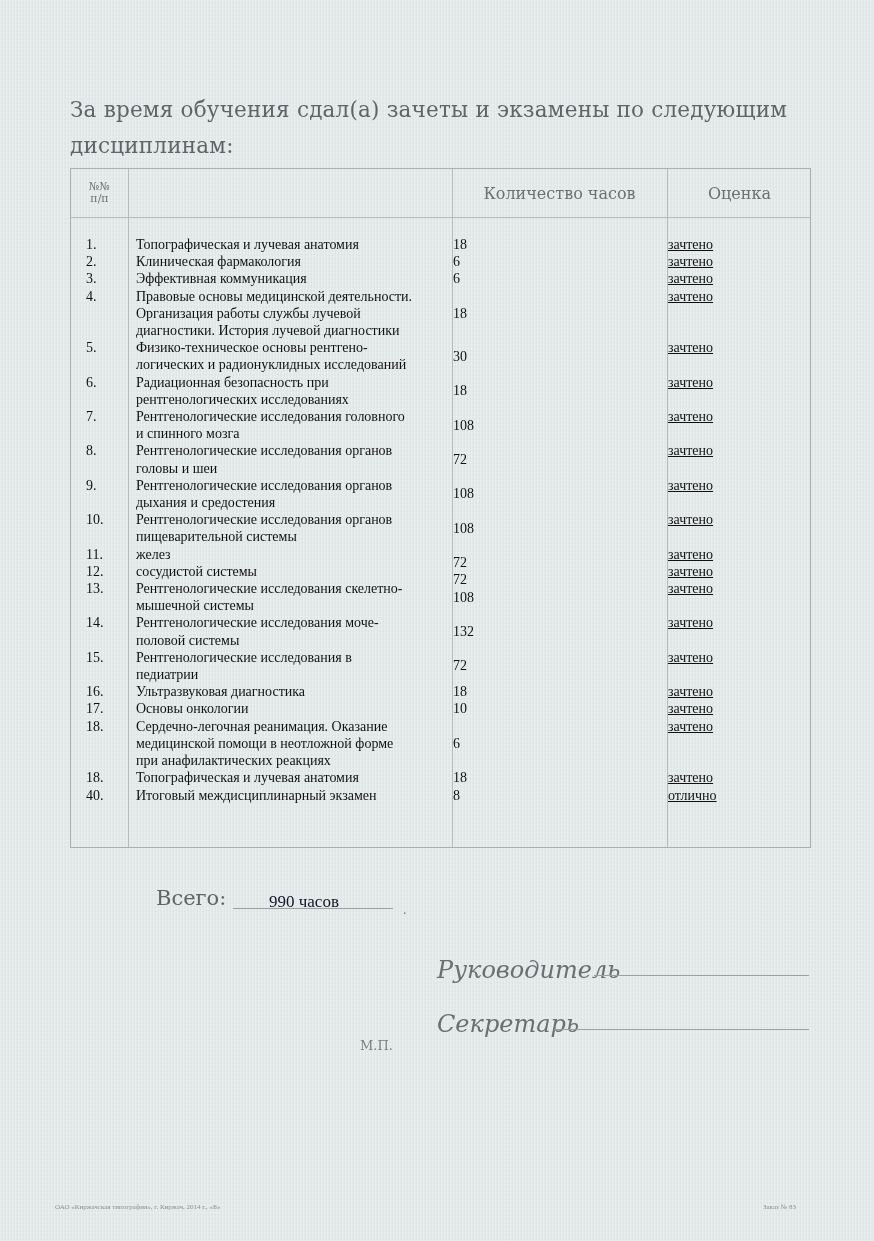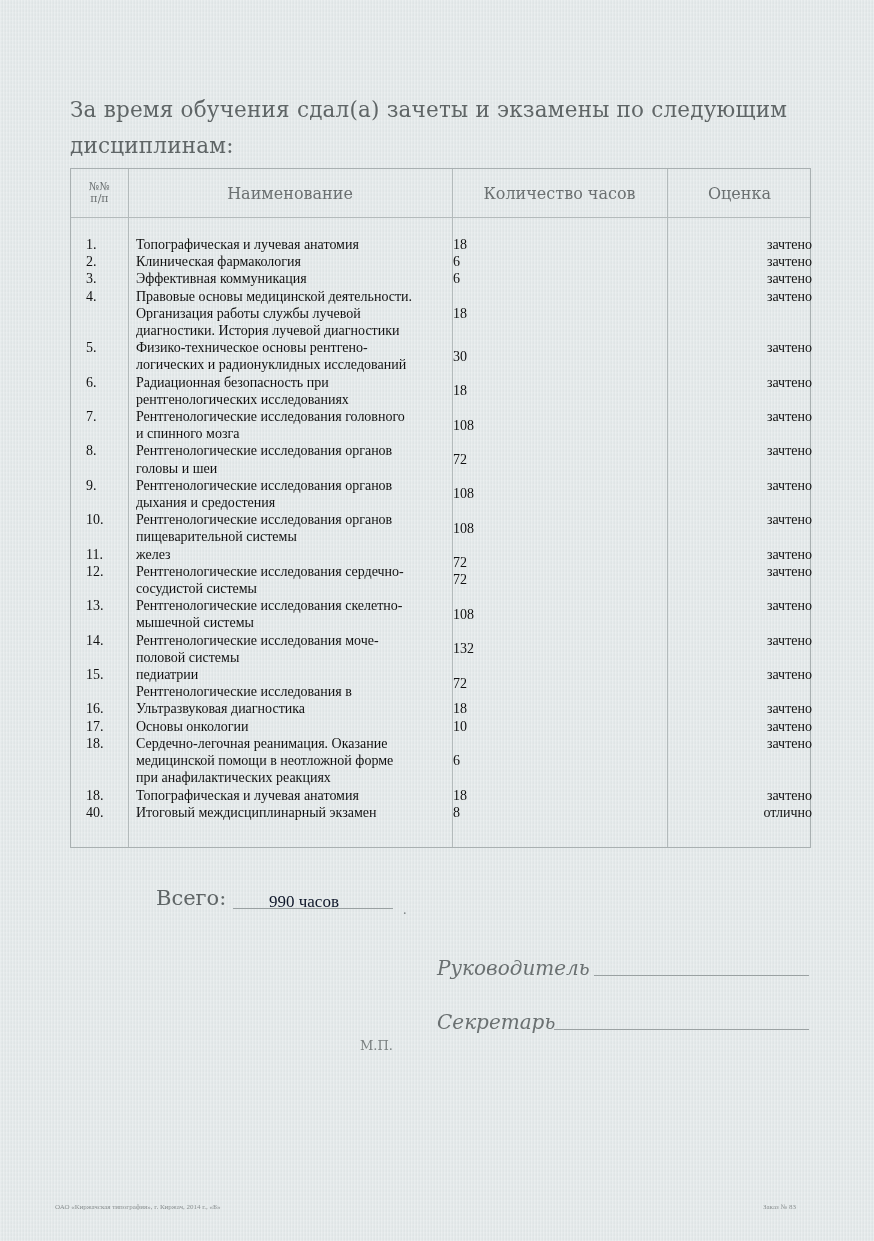--- a/index.html
+++ b/index.html
@@ -27,52 +27,51 @@
     position: absolute; top: 0; height: 48px; display: flex; align-items: center; justify-content: center;
     font-family: "DejaVu Serif", serif; color: #6b7071; font-size: 16px; text-align: center;
   }
   .hdr.small { font-size: 11px; line-height: 12px; flex-direction: column; }
   .rows { position: absolute; left: 0; right: 0; top: 67px; }
   .row { position: relative; font-size: 14px; line-height: 17.2px; }
   .cell { position: absolute; top: 0; }
   .c-num { left: 15px; width: 40px; }
   .c-name { left: 65px; width: 330px; position: relative; display: block; }
   .c-hours { left: 382px; width: 265px; }
-  .c-grade { left: 597px; width: 144px; text-align: right; }
+  .c-grade { left: 597px; width: 144px; text-align: left; text-decoration: underline; }
   .total {
     position: absolute; left: 156px; top: 886px;
     font-family: "DejaVu Serif", serif; font-size: 21px; color: #5f6566;
   }
   .total-line { position: absolute; left: 233px; top: 908px; width: 160px; height: 1px; background: #9aa1a2; }
   .total-dot { position: absolute; left: 403px; top: 902px; color: #7a8081; font-size: 14px; }
   .total-val { position: absolute; left: 269px; top: 892px; font-size: 17px; color: #0f172a; }
   .sig {
     position: absolute; font-family: "DejaVu Serif", serif; font-style: italic;
-    font-size: 20px; color: #6a7071;
+    font-size: 24px; color: #6a7071;
   }
   .sig-line { position: absolute; height: 1px; background: #9aa1a2; }
   .mp { position: absolute; left: 360px; top: 994px; font-size: 13px; color: #7a8081; font-family: "DejaVu Serif", serif; margin-top: 44px; }
   .footer { position: absolute; top: 1203px; font-size: 7px; color: #8a9091; font-family: "Liberation Serif", serif; }
 </style>
 </head>
 <body>
 
 <div class="heading">За время обучения сдал(а) зачеты и экзамены по следующим дисциплинам:</div>
 
 <div class="table">
   <div class="vline" style="left:57px"></div>
   <div class="vline" style="left:381px"></div>
   <div class="vline" style="left:596px"></div>
   <div class="hline"></div>
 
   <div class="hdr small" style="left:0;width:57px">
     <span>№№</span>
     <span>п/п</span>
   </div>
-  <div class="hdr" style="left:57px;width:324px">Наименование</div>
   <div class="hdr" style="left:381px;width:215px">Количество часов</div>
   <div class="hdr" style="left:596px;width:145px">Оценка</div>
 
   <div class="rows" id="rows">
       <div class="row">
         <div class="cell c-num">1.</div>
         <div class="c-name">
           <div>Топографическая и лучевая анатомия</div>
         </div>
         <div class="cell c-hours">18</div>
@@ -162,21 +161,20 @@
         <div class="cell c-num">11.</div>
         <div class="c-name">
           <div>желез</div>
         </div>
         <div class="cell c-hours" style="top: 8.6px;">72</div>
         <div class="cell c-grade">зачтено</div>
       </div>
       <div class="row">
         <div class="cell c-num">12.</div>
         <div class="c-name">
-          <div>Рентгенологические исследования сердечно-</div>
           <div>сосудистой системы</div>
         </div>
         <div class="cell c-hours" style="top: 8.6px;">72</div>
         <div class="cell c-grade">зачтено</div>
       </div>
       <div class="row">
         <div class="cell c-num">13.</div>
         <div class="c-name">
           <div>Рентгенологические исследования скелетно-</div>
           <div>мышечной системы</div>
@@ -189,22 +187,22 @@
         <div class="c-name">
           <div>Рентгенологические исследования моче-</div>
           <div>половой системы</div>
         </div>
         <div class="cell c-hours" style="top: 8.6px;">132</div>
         <div class="cell c-grade">зачтено</div>
       </div>
       <div class="row">
         <div class="cell c-num">15.</div>
         <div class="c-name">
+          <div>Рентгенологические исследования в</div>
           <div>педиатрии</div>
-          <div>Рентгенологические исследования в</div>
         </div>
         <div class="cell c-hours" style="top: 8.6px;">72</div>
         <div class="cell c-grade">зачтено</div>
       </div>
       <div class="row">
         <div class="cell c-num">16.</div>
         <div class="c-name">
           <div>Ультразвуковая диагностика</div>
         </div>
         <div class="cell c-hours">18</div>

